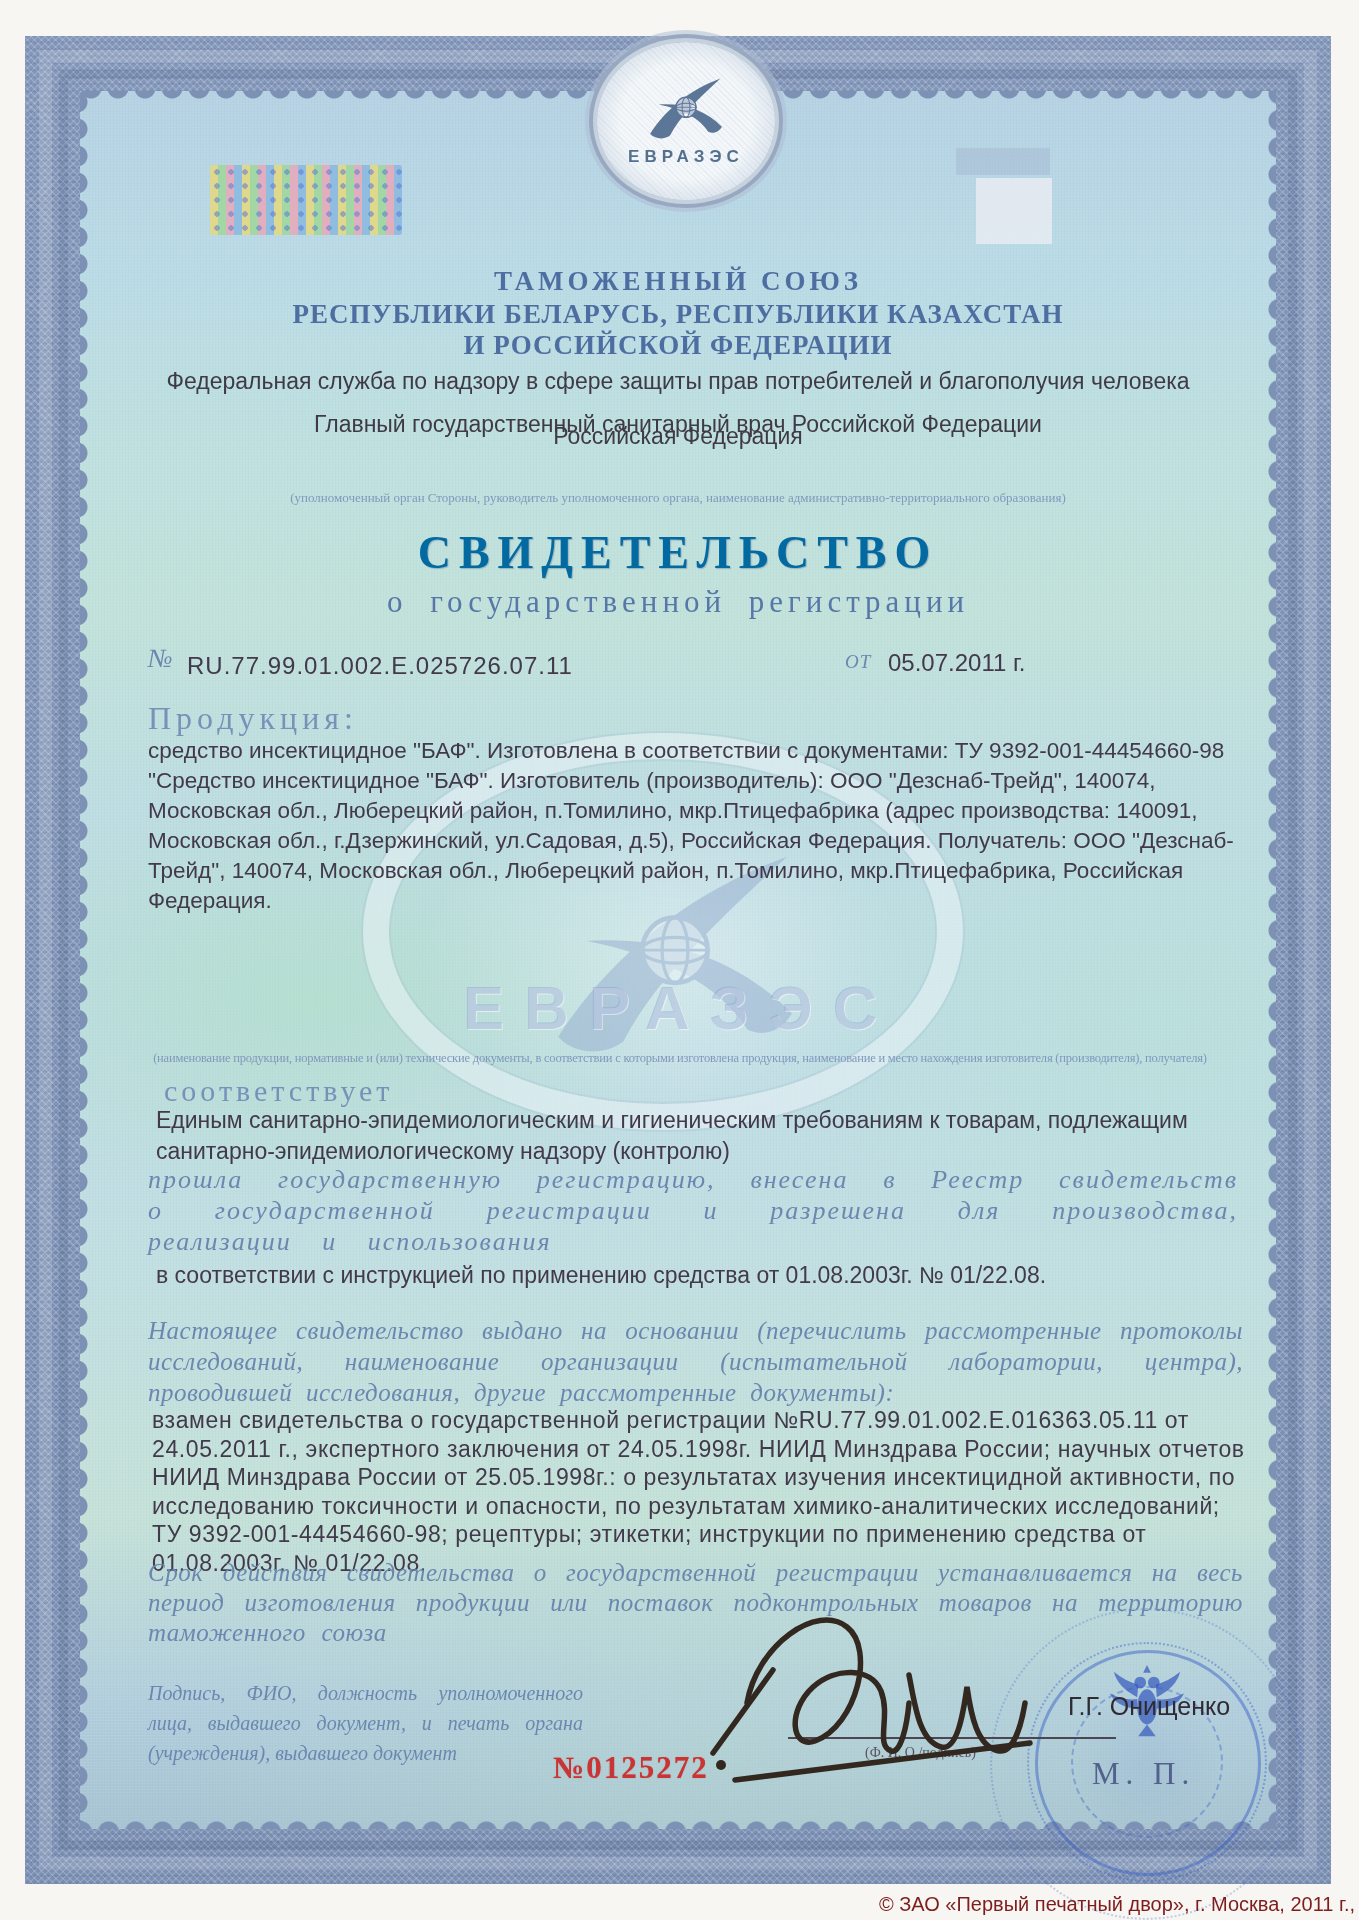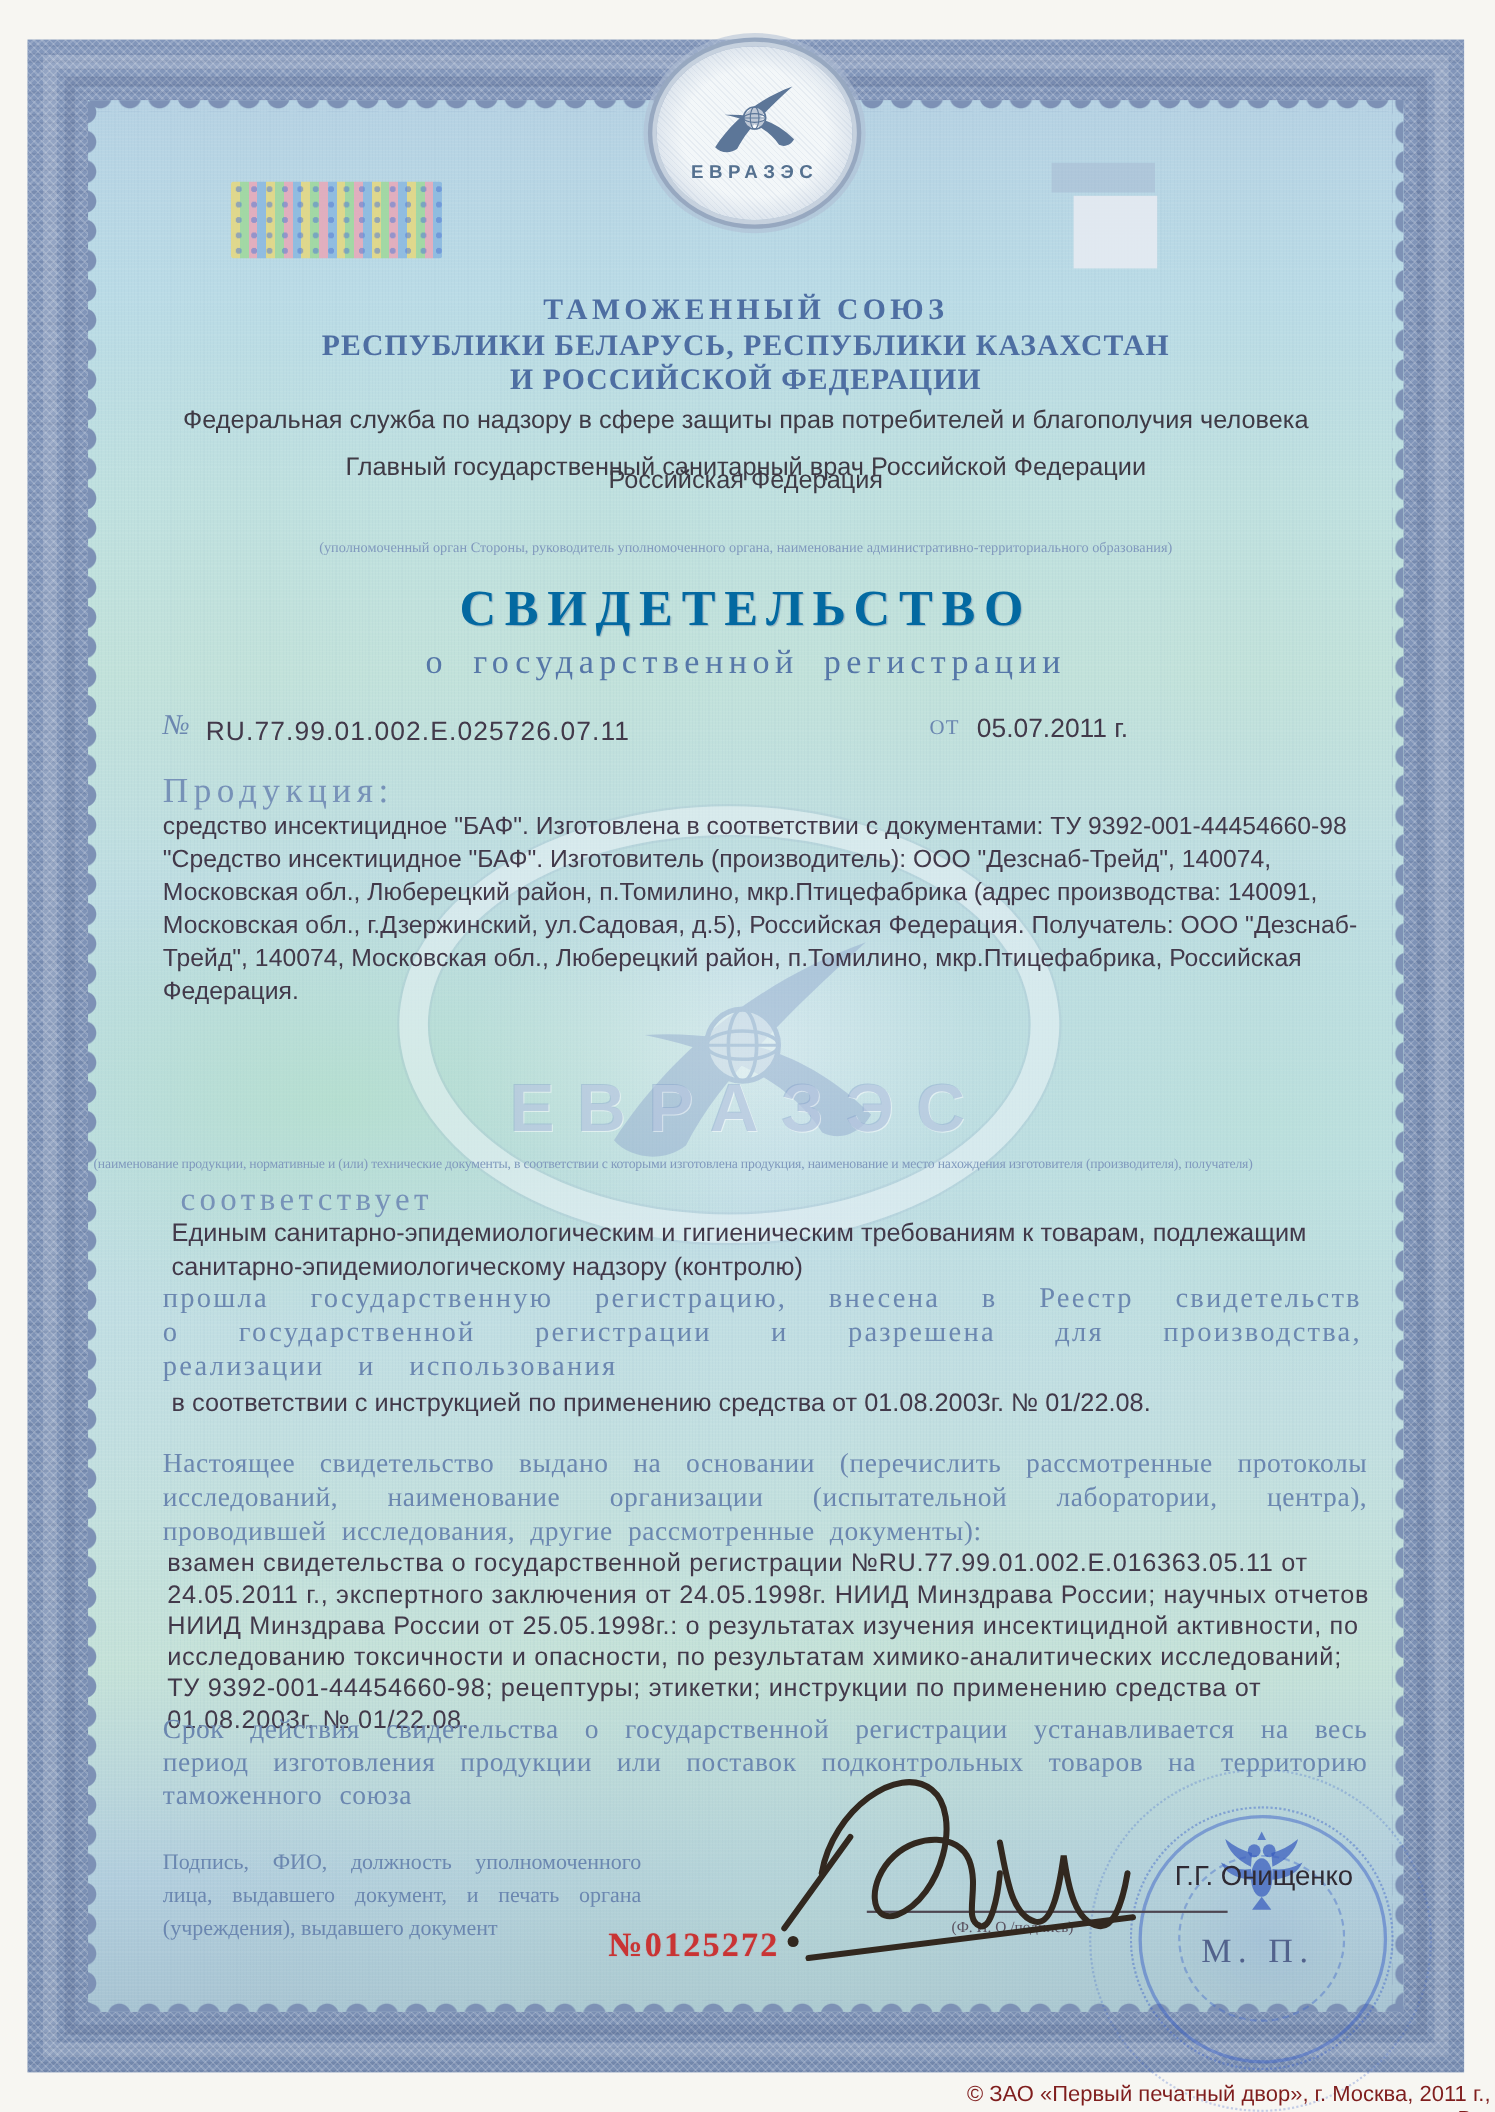--- a/index.html
+++ b/index.html
@@ -55,21 +55,21 @@
     display:flex;flex-direction:column;align-items:center;justify-content:center;
   }
   .medallion .logo{width:92px;height:66px;color:#5c7698;}
   .medallion .org{font-family:"Liberation Sans",sans-serif;font-weight:bold;font-size:17px;
     letter-spacing:5px;color:#54708f;margin-top:6px;}
   
   .center{left:80px;width:1196px;text-align:center;}
   .union{font-weight:bold;color:#4e6ea2;}
   .auth{font-family:"Liberation Sans",sans-serif;color:#3f3a45;font-size:23px;}
   .cap{color:#8099bd;}
-  .blue-serif{color:#6b87b0;}
+  .blue-serif{color:#6b87b0;font-style:italic;}
   .dark{font-family:"Liberation Sans",sans-serif;color:#42394a;}
   .label-blue{color:#7792b8;}
   .just{text-align:justify;}
   
   .wm-ellipse{left:363px;top:733px;width:548px;height:345px;border-radius:50%;
     border:26px solid rgba(240,246,250,.5);box-shadow:0 0 0 2px rgba(150,170,200,.18), inset 0 0 0 2px rgba(150,170,200,.18);}
   .wm-logo{left:500px;top:845px;width:350px;height:215px;color:#8ea6cc;opacity:.45;}
   .wm-word{left:430px;top:972px;width:500px;text-align:center;font-family:"Liberation Sans",sans-serif;
     font-weight:bold;font-size:62px;letter-spacing:20px;color:rgba(128,154,199,.40);
     text-shadow:1px 1px 0 rgba(255,255,255,.5);}
@@ -162,21 +162,21 @@
   <div class="abs center" style="top:584px;font-size:31px;letter-spacing:5px;word-spacing:10px;color:#5677a8;">о государственной регистрации</div>
 
   <span class="abs blue-serif" style="left:148px;top:644px;font-size:26px;font-style:italic;">№</span>
   <span class="abs dark" style="left:187px;top:652px;font-size:24px;letter-spacing:1px;">RU.77.99.01.002.Е.025726.07.11</span>
   <span class="abs blue-serif" style="left:845px;top:651px;font-size:19px;text-transform:uppercase;letter-spacing:1px;">от</span>
   <span class="abs dark" style="left:888px;top:649px;font-size:24px;">05.07.2011 г.</span>
 
   <div class="abs label-blue" style="left:148px;top:700px;font-size:32px;letter-spacing:5px;">Продукция:</div>
   <div class="abs dark" style="left:148px;top:736px;width:1092px;font-size:22.5px;line-height:30px;">средство инсектицидное "БАФ". Изготовлена в соответствии с документами: ТУ 9392-001-44454660-98 "Средство инсектицидное "БАФ". Изготовитель (производитель): ООО "Дезснаб-Трейд", 140074, Московская обл., Люберецкий район, п.Томилино, мкр.Птицефабрика (адрес производства: 140091, Московская обл., г.Дзержинский, ул.Садовая, д.5), Российская Федерация. Получатель: ООО "Дезснаб-Трейд", 140074, Московская обл., Люберецкий район, п.Томилино, мкр.Птицефабрика, Российская Федерация.</div>
 
-  <div class="abs cap" style="left:85px;top:1051px;width:1190px;text-align:left;font-size:12.5px;letter-spacing:-0.2px;">(наименование продукции, нормативные и (или) технические документы, в соответствии с которыми изготовлена продукция, наименование и место нахождения изготовителя (производителя), получателя)</div>
+  <div class="abs cap" style="left:85px;top:1051px;width:1190px;text-align:center;font-size:12.5px;letter-spacing:-0.2px;">(наименование продукции, нормативные и (или) технические документы, в соответствии с которыми изготовлена продукция, наименование и место нахождения изготовителя (производителя), получателя)</div>
 
   <div class="abs label-blue" style="left:164px;top:1074px;font-size:30px;letter-spacing:4px;text-align:right;">соответствует</div>
   <div class="abs dark" style="left:156px;top:1105px;width:1070px;font-size:23px;line-height:31px;">Единым санитарно-эпидемиологическим и гигиеническим требованиям к товарам, подлежащим санитарно-эпидемиологическому надзору (контролю)</div>
 
   <div class="abs blue-serif just" style="left:148px;top:1164px;width:1090px;font-size:26px;line-height:31px;letter-spacing:2px;word-spacing:22px;">прошла государственную регистрацию, внесена в Реестр свидетельств о государственной регистрации и разрешена для производства, реализации и использования</div>
   <div class="abs dark" style="left:156px;top:1262px;width:1080px;font-size:23px;">в соответствии с инструкцией по применению средства от 01.08.2003г. № 01/22.08.</div>
 
   <div class="abs blue-serif just" style="left:148px;top:1315px;width:1095px;font-size:25px;line-height:31px;letter-spacing:0.5px;word-spacing:7px;">Настоящее свидетельство выдано на основании (перечислить рассмотренные протоколы исследований, наименование организации (испытательной лаборатории, центра), проводившей исследования, другие рассмотренные документы):</div>
   <div class="abs dark" style="left:152px;top:1406px;width:1095px;font-size:23px;line-height:28.5px;letter-spacing:0.6px;">взамен свидетельства о государственной регистрации №RU.77.99.01.002.Е.016363.05.11 от 24.05.2011 г., экспертного заключения от 24.05.1998г. НИИД Минздрава России; научных отчетов НИИД Минздрава России от 25.05.1998г.: о результатах изучения инсектицидной активности, по исследованию токсичности и опасности, по результатам химико-аналитических исследований; ТУ 9392-001-44454660-98; рецептуры; этикетки; инструкции по применению средства от 01.08.2003г. № 01/22.08.</div>
 

